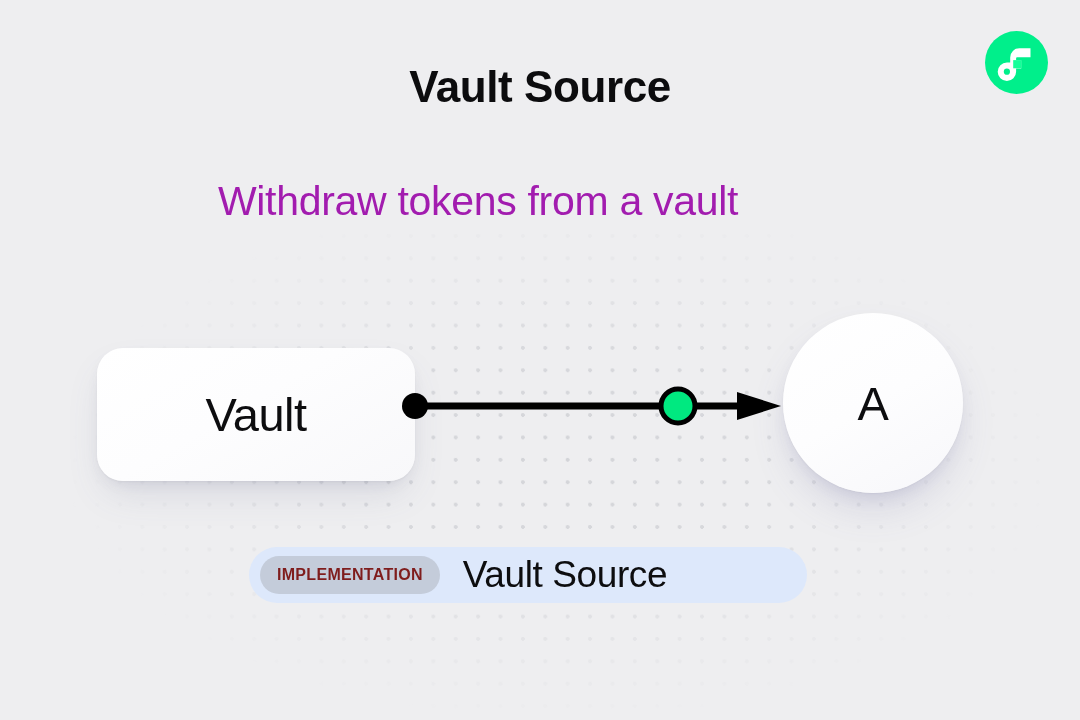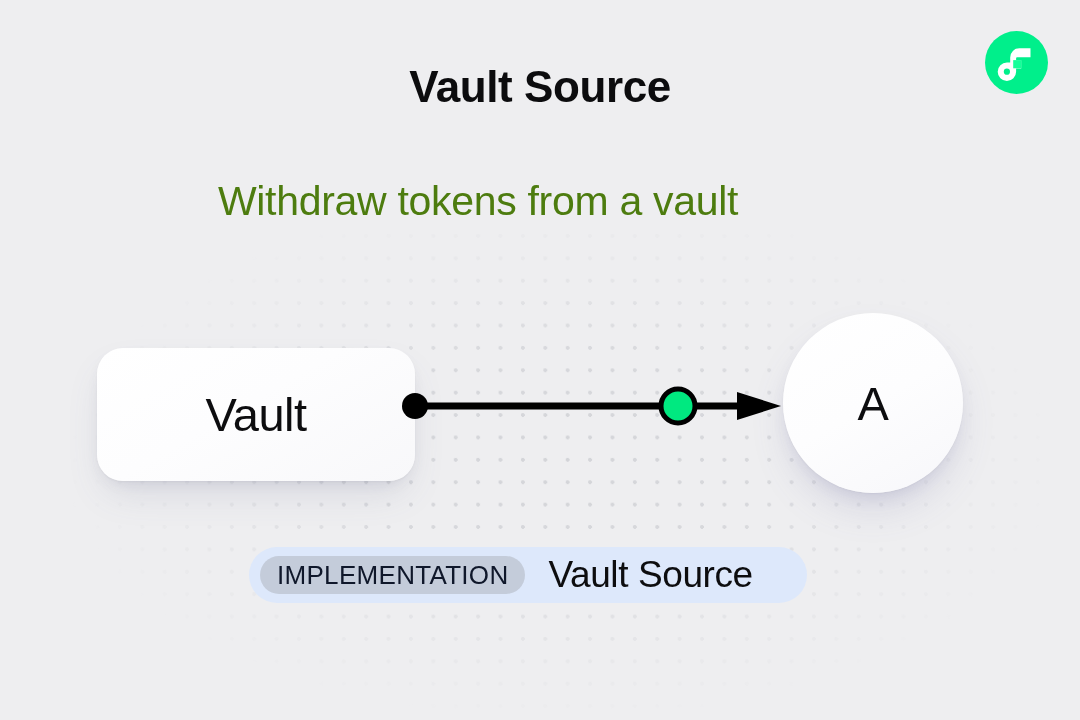--- a/index.html
+++ b/index.html
@@ -49,21 +49,21 @@
     letter-spacing: -0.4px;
   }
   #subtitle {
     position: absolute;
     left: 0;
     top: 178px;
     width: 956px;
     text-align: center;
     font-size: 41px;
     font-weight: normal;
-    color: #4d7c0f;
+    color: #a21caf;
     letter-spacing: -0.3px;
   }
 
   
   #vault-node {
     position: absolute;
     left: 97px;
     top: 348px;
     width: 318px;
     height: 133px;
@@ -130,23 +130,23 @@
   }
   #impl-badge {
     height: 38px;
     border-radius: 19px;
     background: #c4ccda;
     display: flex;
     align-items: center;
     padding: 0 17px;
   }
   #impl-badge-label {
-    font-size: 26px;
-    font-weight: normal;
-    color: #0f172a;
+    font-size: 16px;
+    font-weight: bold;
+    color: #7f1d1d;
     letter-spacing: 0.3px;
   }
   #impl-name {
     margin-left: 23px;
     font-size: 37px;
     color: #0d0d0f;
     letter-spacing: -0.4px;
   }
 
   

